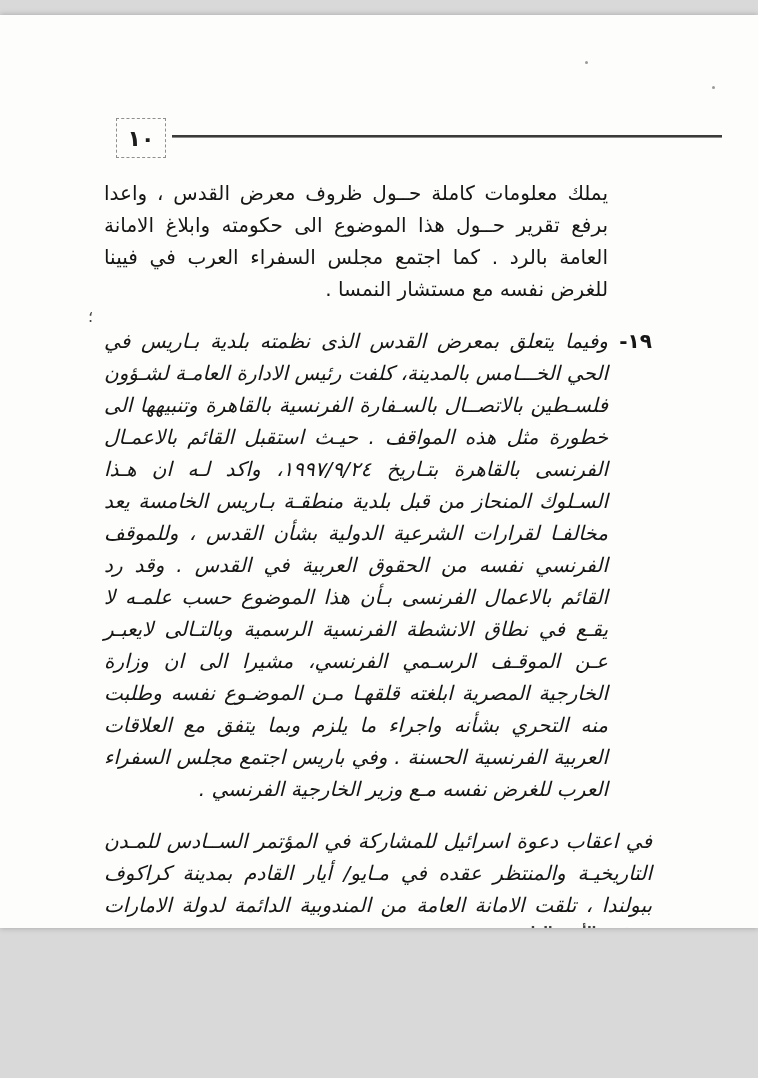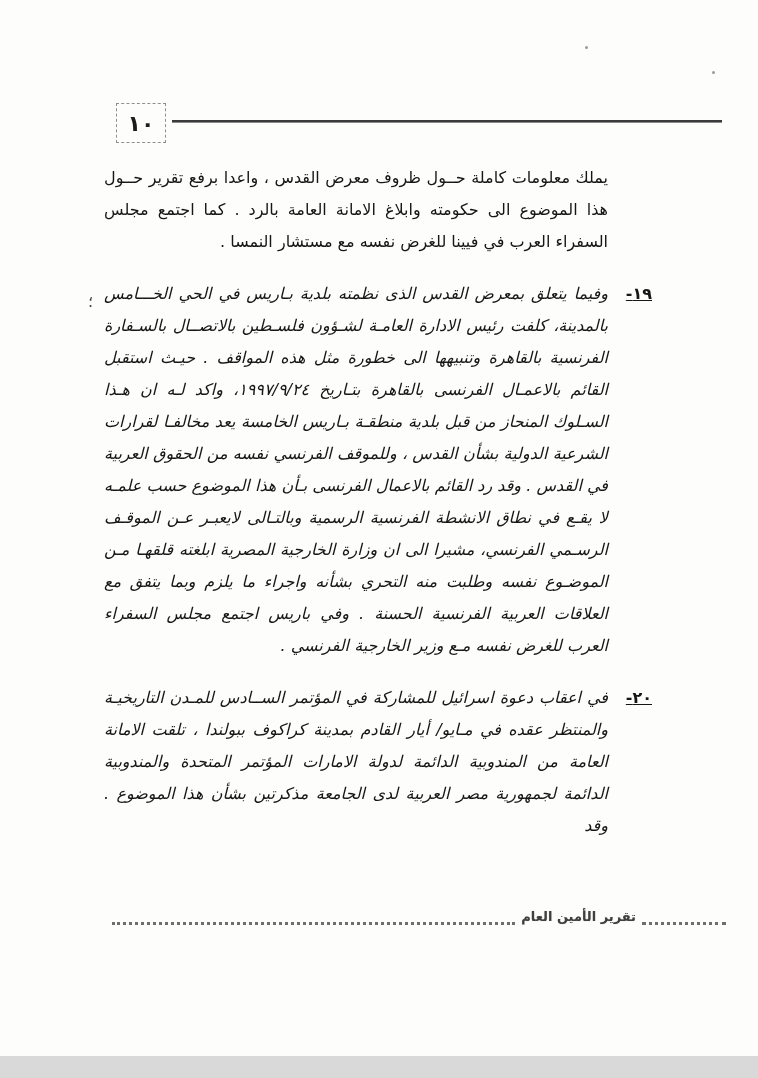--- a/index.html
+++ b/index.html
@@ -3,22 +3,22 @@
 <meta charset="utf-8">
 <style>
   html, body {
     margin: 0;
     padding: 0;
     background: #d9d9d9;
   }
   .page {
     position: relative;
     width: 758px;
-    height: 1056px;
-    margin: 0 auto;
+    height: 913px;
+    margin: 15px auto;
     background: #fdfdfb;
     overflow: hidden;
     font-family: "DejaVu Sans", sans-serif;
     color: #161616;
     box-shadow: 0 0 6px rgba(0,0,0,0.25);
   }
   
   .speck {
     position: absolute;
     width: 3px;
@@ -56,36 +56,35 @@
   }
 
   
   .content {
     position: absolute;
     top: 162px;
     right: 106px;
     width: 548px;
     direction: rtl;
     text-align: justify;
-    font-size: 16px;
+    font-size: 20px;
     line-height: 32px;
     letter-spacing: 0;
   }
   .para { margin: 0; }
   .plain-para { padding-right: 44px; }
   .item {
     display: flex;
     gap: 4px;
     margin-top: 20px;
   }
   .item .marker {
     flex: 0 0 40px;
     white-space: nowrap;
     font-weight: bold;
-    text-decoration: underline;
   }
   .item .para { flex: 1; font-style: italic; }
 
   
   .stray-mark {
     position: absolute;
     left: 88px;
     top: 292px;
     font-size: 16px;
     color: #444;
@@ -137,21 +136,20 @@
   <div class="content">
 
     <p class="para plain-para">يملك معلومات كاملة حــول ظروف معرض القدس ، واعدا برفع تقرير حــول هذا الموضوع الى حكومته وابلاغ  الامانة العامة بالرد . كما اجتمع مجلس السفراء العرب في فيينا للغرض نفسه مع مستشار النمسا .</p>
 
     <div class="item">
       <span class="marker">١٩-</span>
       <p class="para">وفيما يتعلق بمعرض القدس الذى نظمته بلدية بـاريس في الحي الخـــامس بالمدينة، كلفت رئيس الادارة العامـة لشـؤون فلسـطين بالاتصــال بالسـفارة الفرنسية بالقاهرة وتنبيهها الى خطورة مثل هذه المواقف . حيـث استقبل القائم بالاعمـال الفرنسى بالقاهرة بتـاريخ ١٩٩٧/٩/٢٤، واكد لـه ان هـذا السـلوك المنحاز من قبل بلدية منطقـة بـاريس الخامسة يعد مخالفـا لقرارات الشرعية الدولية بشأن القدس ، وللموقف الفرنسي نفسه من الحقوق العربية في القدس . وقد رد القائم بالاعمال الفرنسى بـأن هذا الموضوع حسب علمـه لا يقـع في نطاق الانشطة الفرنسية الرسمية وبالتـالى  لايعبـر عـن الموقـف الرسـمي الفرنسي، مشيرا الى ان وزارة الخارجية المصرية ابلغته قلقهـا مـن الموضـوع نفسه وطلبت منه التحري بشأنه واجراء ما يلزم وبما يتفق مع العلاقات العربية الفرنسية الحسنة . وفي باريس اجتمع مجلس السفراء العرب للغرض نفسه مـع وزير الخارجية الفرنسي .</p>
     </div>
 
     <div class="item">
-      <span class="marker">٢٠-</span>
       <p class="para">في اعقاب دعوة اسرائيل للمشاركة في المؤتمر الســادس للمـدن التاريخيـة والمنتظر عقده في مـايو/ أيار القادم بمدينة كراكوف ببولندا ، تلقت الامانة العامة من المندوبية الدائمة لدولة الامارات المؤتمر المتحدة والمندوبية الدائمة لجمهورية مصر العربية  لدى الجامعة مذكرتين بشأن هذا الموضوع . وقد</p>
     </div>
 
   </div>
 
   <div class="footer">
     <span class="dots dots-right"></span>
     <span class="footer-text">تقرير الأمين العام</span>
     <span class="dots dots-left"></span>
   </div>

